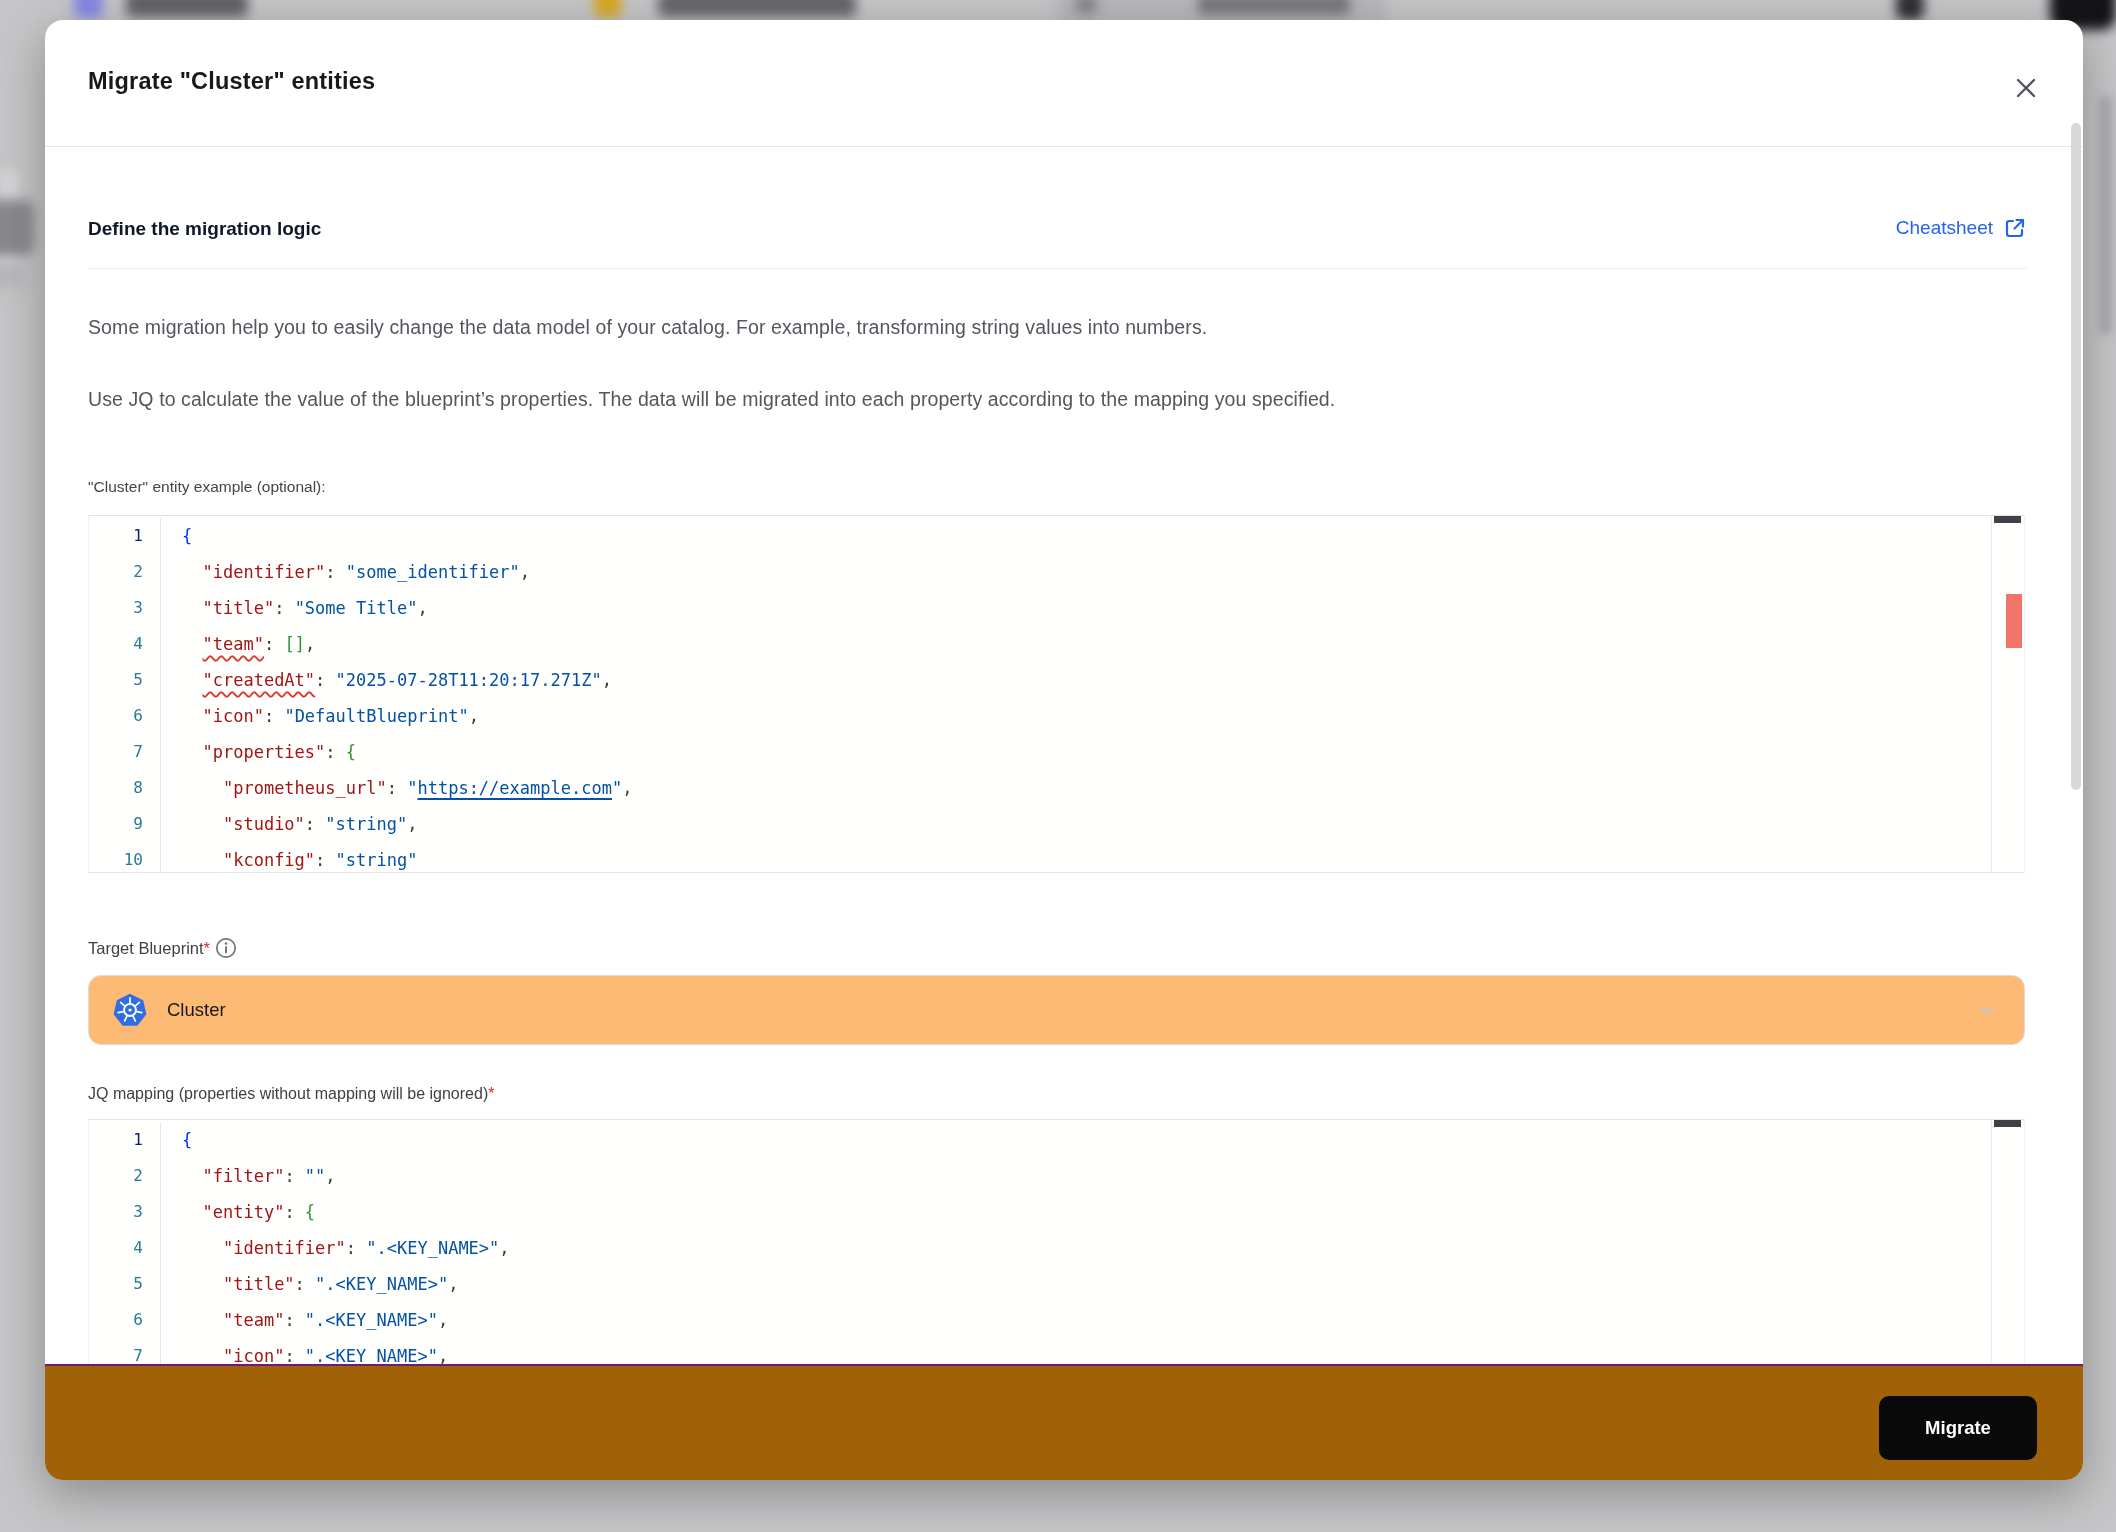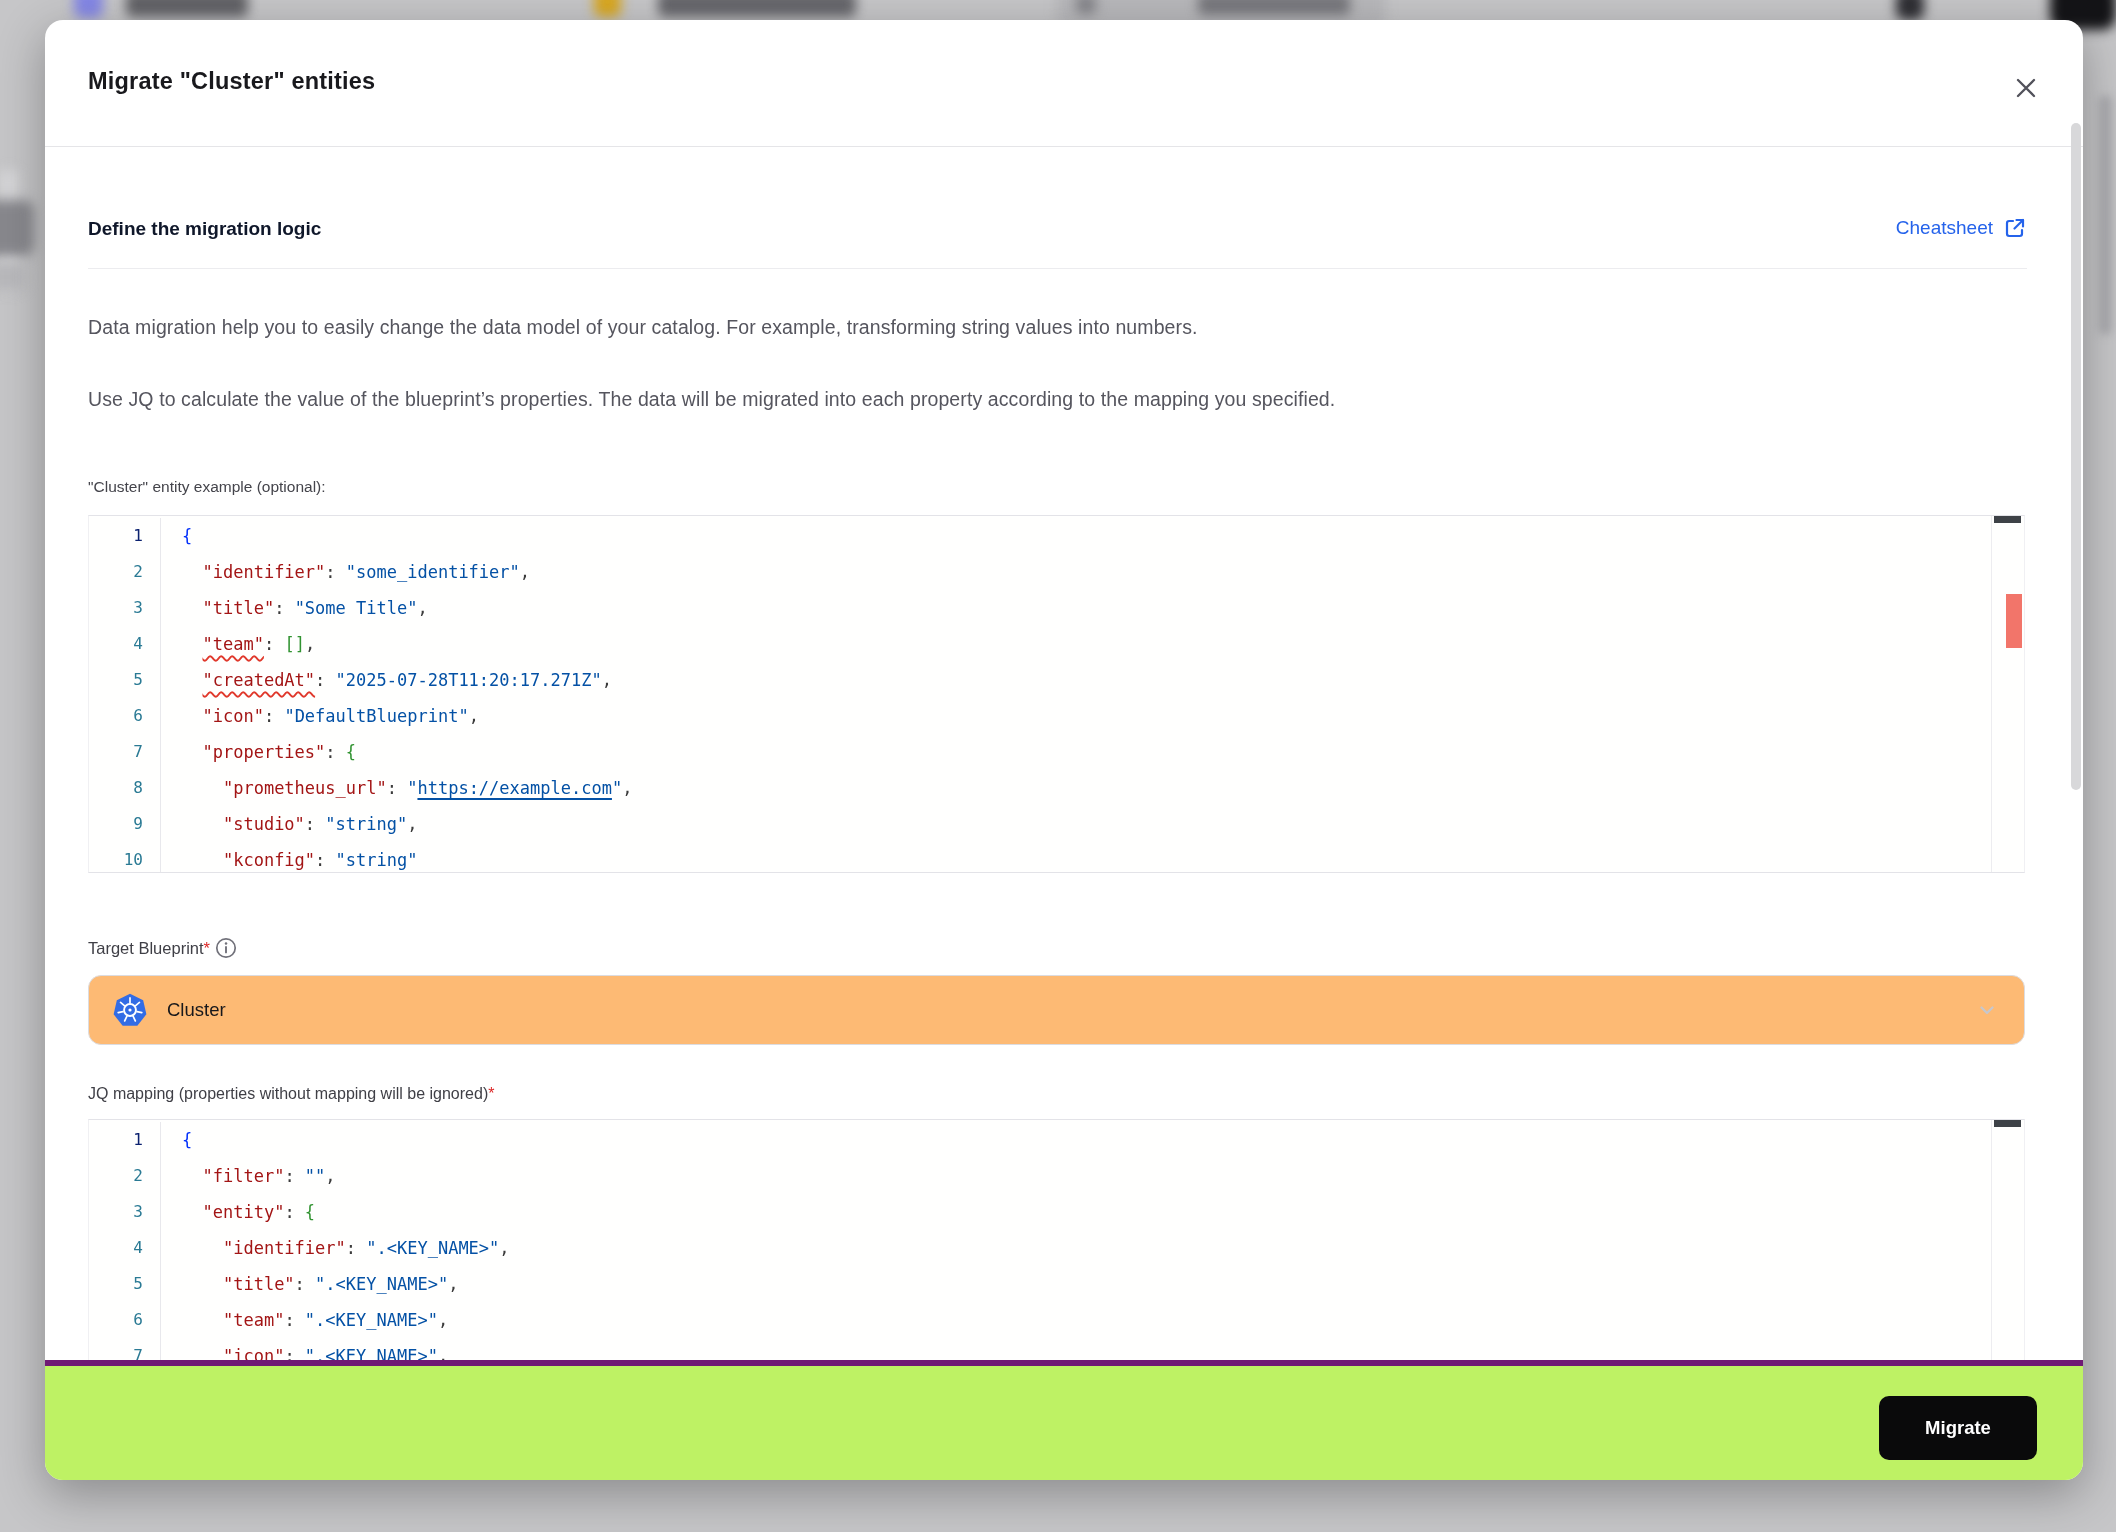--- a/index.html
+++ b/index.html
@@ -45,21 +45,21 @@
   .ov-line{position:absolute;top:0;bottom:0;right:32px;width:1px;background:#ededf0;}
   .ov-cursor{position:absolute;top:0;right:3px;width:27px;height:7px;background:#3e4247;}
   .ov-error{position:absolute;right:2px;top:78px;width:16px;height:54px;background:#f2756a;}
   
   .select{position:absolute;left:43px;top:955px;width:1937px;height:70px;box-sizing:border-box;
           border:1.5px solid #dcdce0;border-radius:13px;display:flex;align-items:center;
           padding:0 24px;gap:20px;cursor:pointer;background:#fdba74;}
   .select-text{font-size:18.5px;color:#18181b;}
   .select-chevron{margin-left:auto;display:flex;align-items:center;}
   
-  .mfooter{position:absolute;left:0;right:0;bottom:0;height:114px;border-top:6px solid #701a75;background:#bef264;}
+  .mfooter{position:absolute;left:0;right:0;bottom:0;height:114px;border-top:2px solid #701a75;background:#a16207;}
   .migrate-btn{position:absolute;right:46px;top:30px;width:158px;height:64px;border-radius:10px;
                background:#0a0a0b;color:#ffffff;font-size:18.5px;font-weight:600;border:none;
                display:flex;align-items:center;justify-content:center;cursor:pointer;
                font-family:"Liberation Sans",sans-serif;}
   .modal-scrollbar{position:absolute;right:2px;top:103px;width:10px;height:667px;border-radius:5px;background:#d8d8da;}
 </style>
 </head>
 <body>
 
 <div class="stage">
@@ -99,21 +99,21 @@
         <svg width="24" height="24" viewBox="0 0 24 24" fill="none">
           <path d="M10 5H6.2C5 5 4 6 4 7.2v10.6C4 19 5 20 6.2 20h10.6c1.2 0 2.2-1 2.2-2.2V14" stroke="#2563eb" stroke-width="2.2" stroke-linecap="round"></path>
           <path d="M13.5 4H20v6.5" stroke="#2563eb" stroke-width="2.2" stroke-linecap="round" stroke-linejoin="round"></path>
           <path d="M20 4L11.5 12.5" stroke="#2563eb" stroke-width="2.2" stroke-linecap="round"></path>
         </svg>
       </span>
     </a>
 
     <div class="divider1"></div>
 
-    <p class="para p1" style="margin:0;">Data migration help you to easily change the data model of your catalog. For example, transforming string values into numbers.</p>
+    <p class="para p1" style="margin:0;">Some migration help you to easily change the data model of your catalog. For example, transforming string values into numbers.</p>
     <p class="para p2" style="margin:0;">Use JQ to calculate the value of the blueprint’s properties. The data will be migrated into each property according to the mapping you specified.</p>
 
     <div class="small-label" style="top:458px;">"Cluster" entity example (optional):</div>
 
     <div class="editor ed1">
       <div class="ov-line"></div>
       <div class="ov-cursor"></div>
       <div class="ov-error"></div>
     <div class="cl">
           <span class="ln ln-a">1</span>

